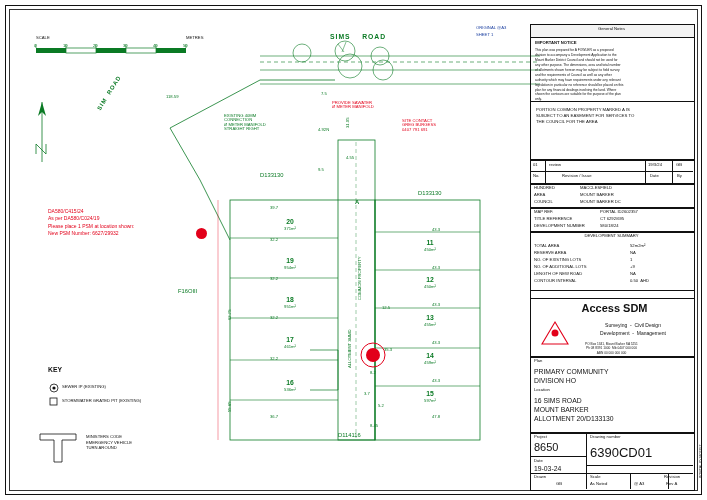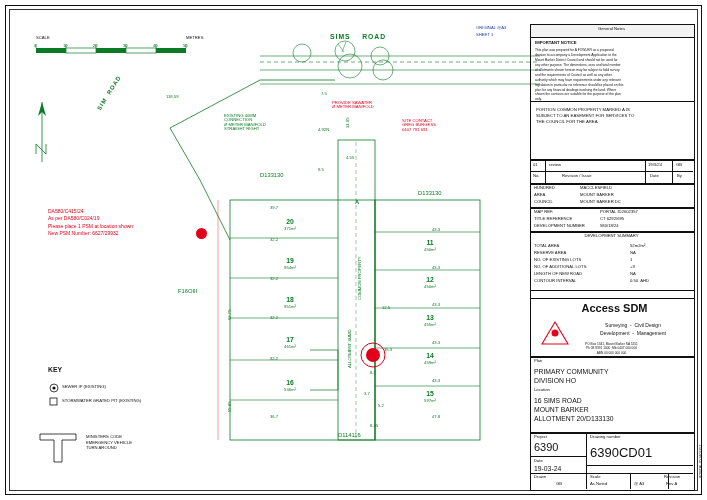--- a/index.html
+++ b/index.html
@@ -305,21 +305,21 @@
 
   <div class="bd" style="left:530px;top:432px;width:163px;height:57px;"></div>
   <div class="boxline" style="left:586px;top:432px;width:1px;height:57px;"></div>
   <div class="boxline" style="left:530px;top:456px;width:56px;height:1px;"></div>
   <div class="boxline" style="left:530px;top:473px;width:163px;height:1px;"></div>
   <div class="boxline" style="left:586px;top:465px;width:107px;height:1px;"></div>
   <div class="boxline" style="left:630px;top:473px;width:1px;height:16px;"></div>
   <div class="boxline" style="left:668px;top:473px;width:1px;height:16px;"></div>
 
   <div class="t tiny blk" style="left:534px;top:435px;">Project</div>
-  <div class="t xl blk" style="left:534px;top:442px;">6390</div>
+  <div class="t xl blk" style="left:534px;top:442px;">8650</div>
   <div class="t tiny blk" style="left:534px;top:459px;">Date</div>
   <div class="t m blk" style="left:534px;top:465px;">19-03-24</div>
 
   <div class="t tiny blk" style="left:590px;top:435px;">Drawing number</div>
   <div class="t xxl blk" style="left:590px;top:446px;">6390CD01</div>
 
   <div class="t tiny blk" style="left:534px;top:475px;">Drawn</div>
   <div class="t tiny blk" style="left:556px;top:482px;">GB</div>
   <div class="t tiny blk" style="left:590px;top:475px;">Scale</div>
   <div class="t tiny blk" style="left:590px;top:482px;">As Noted</div>

